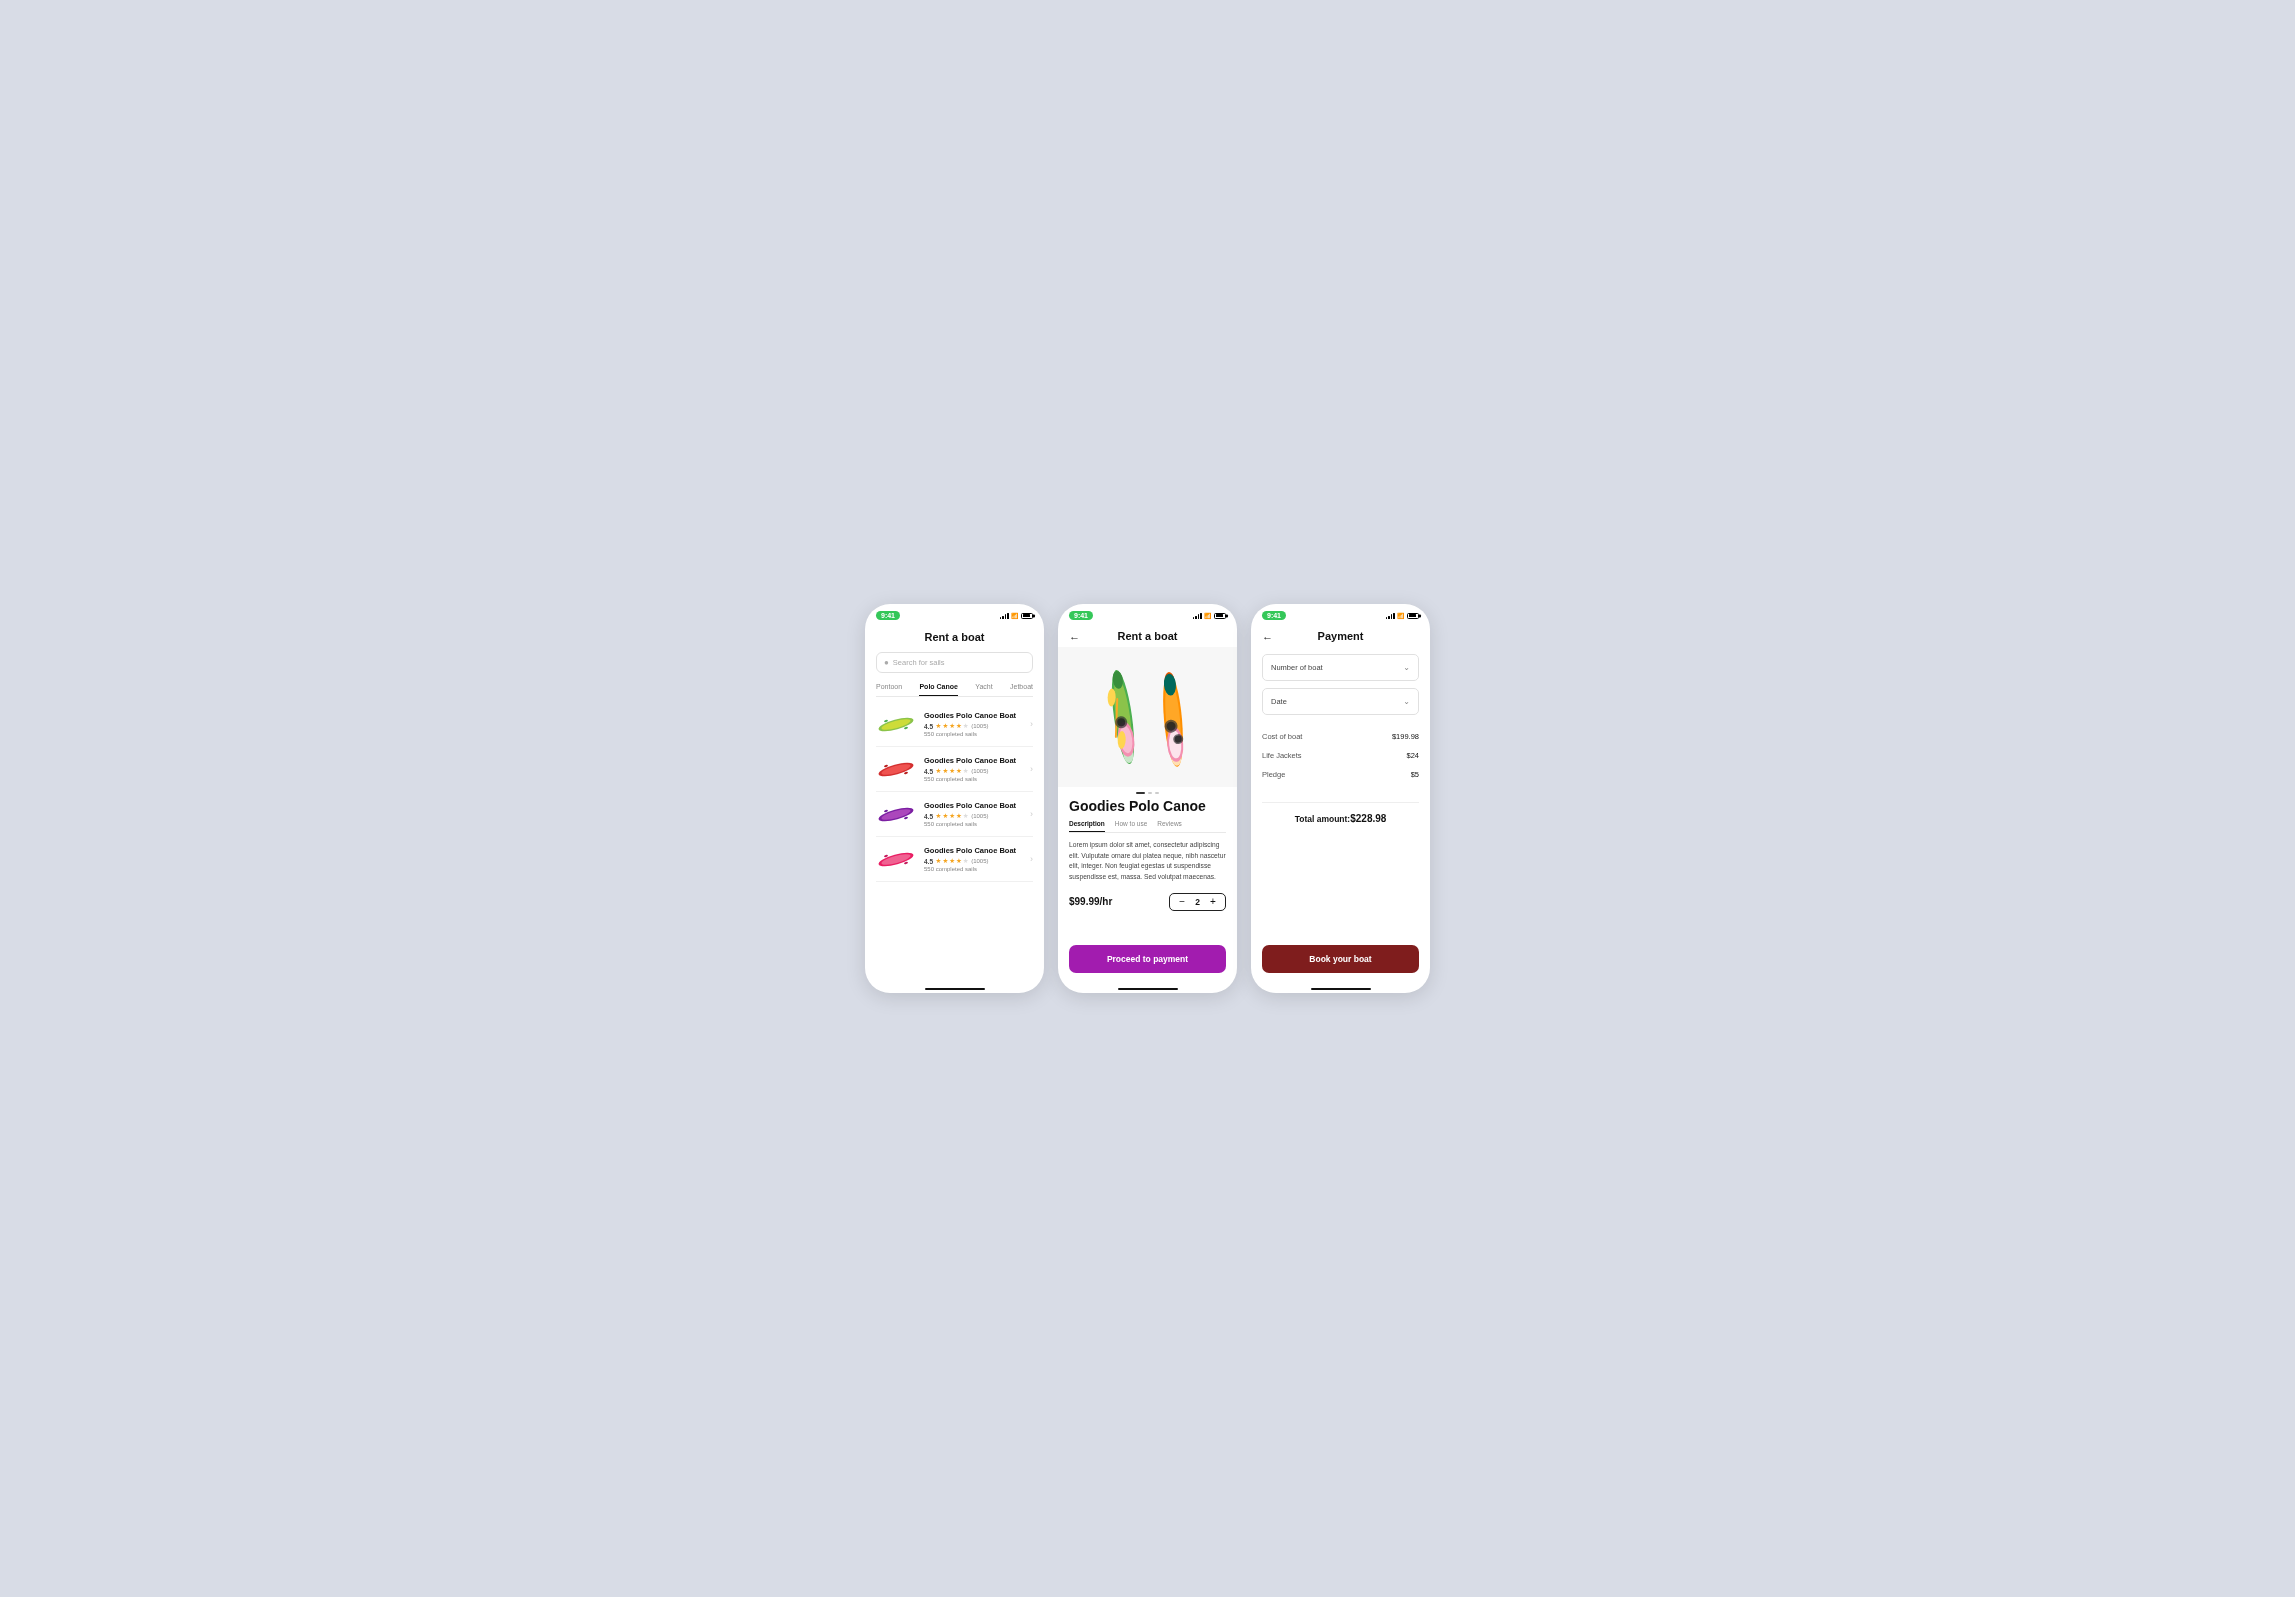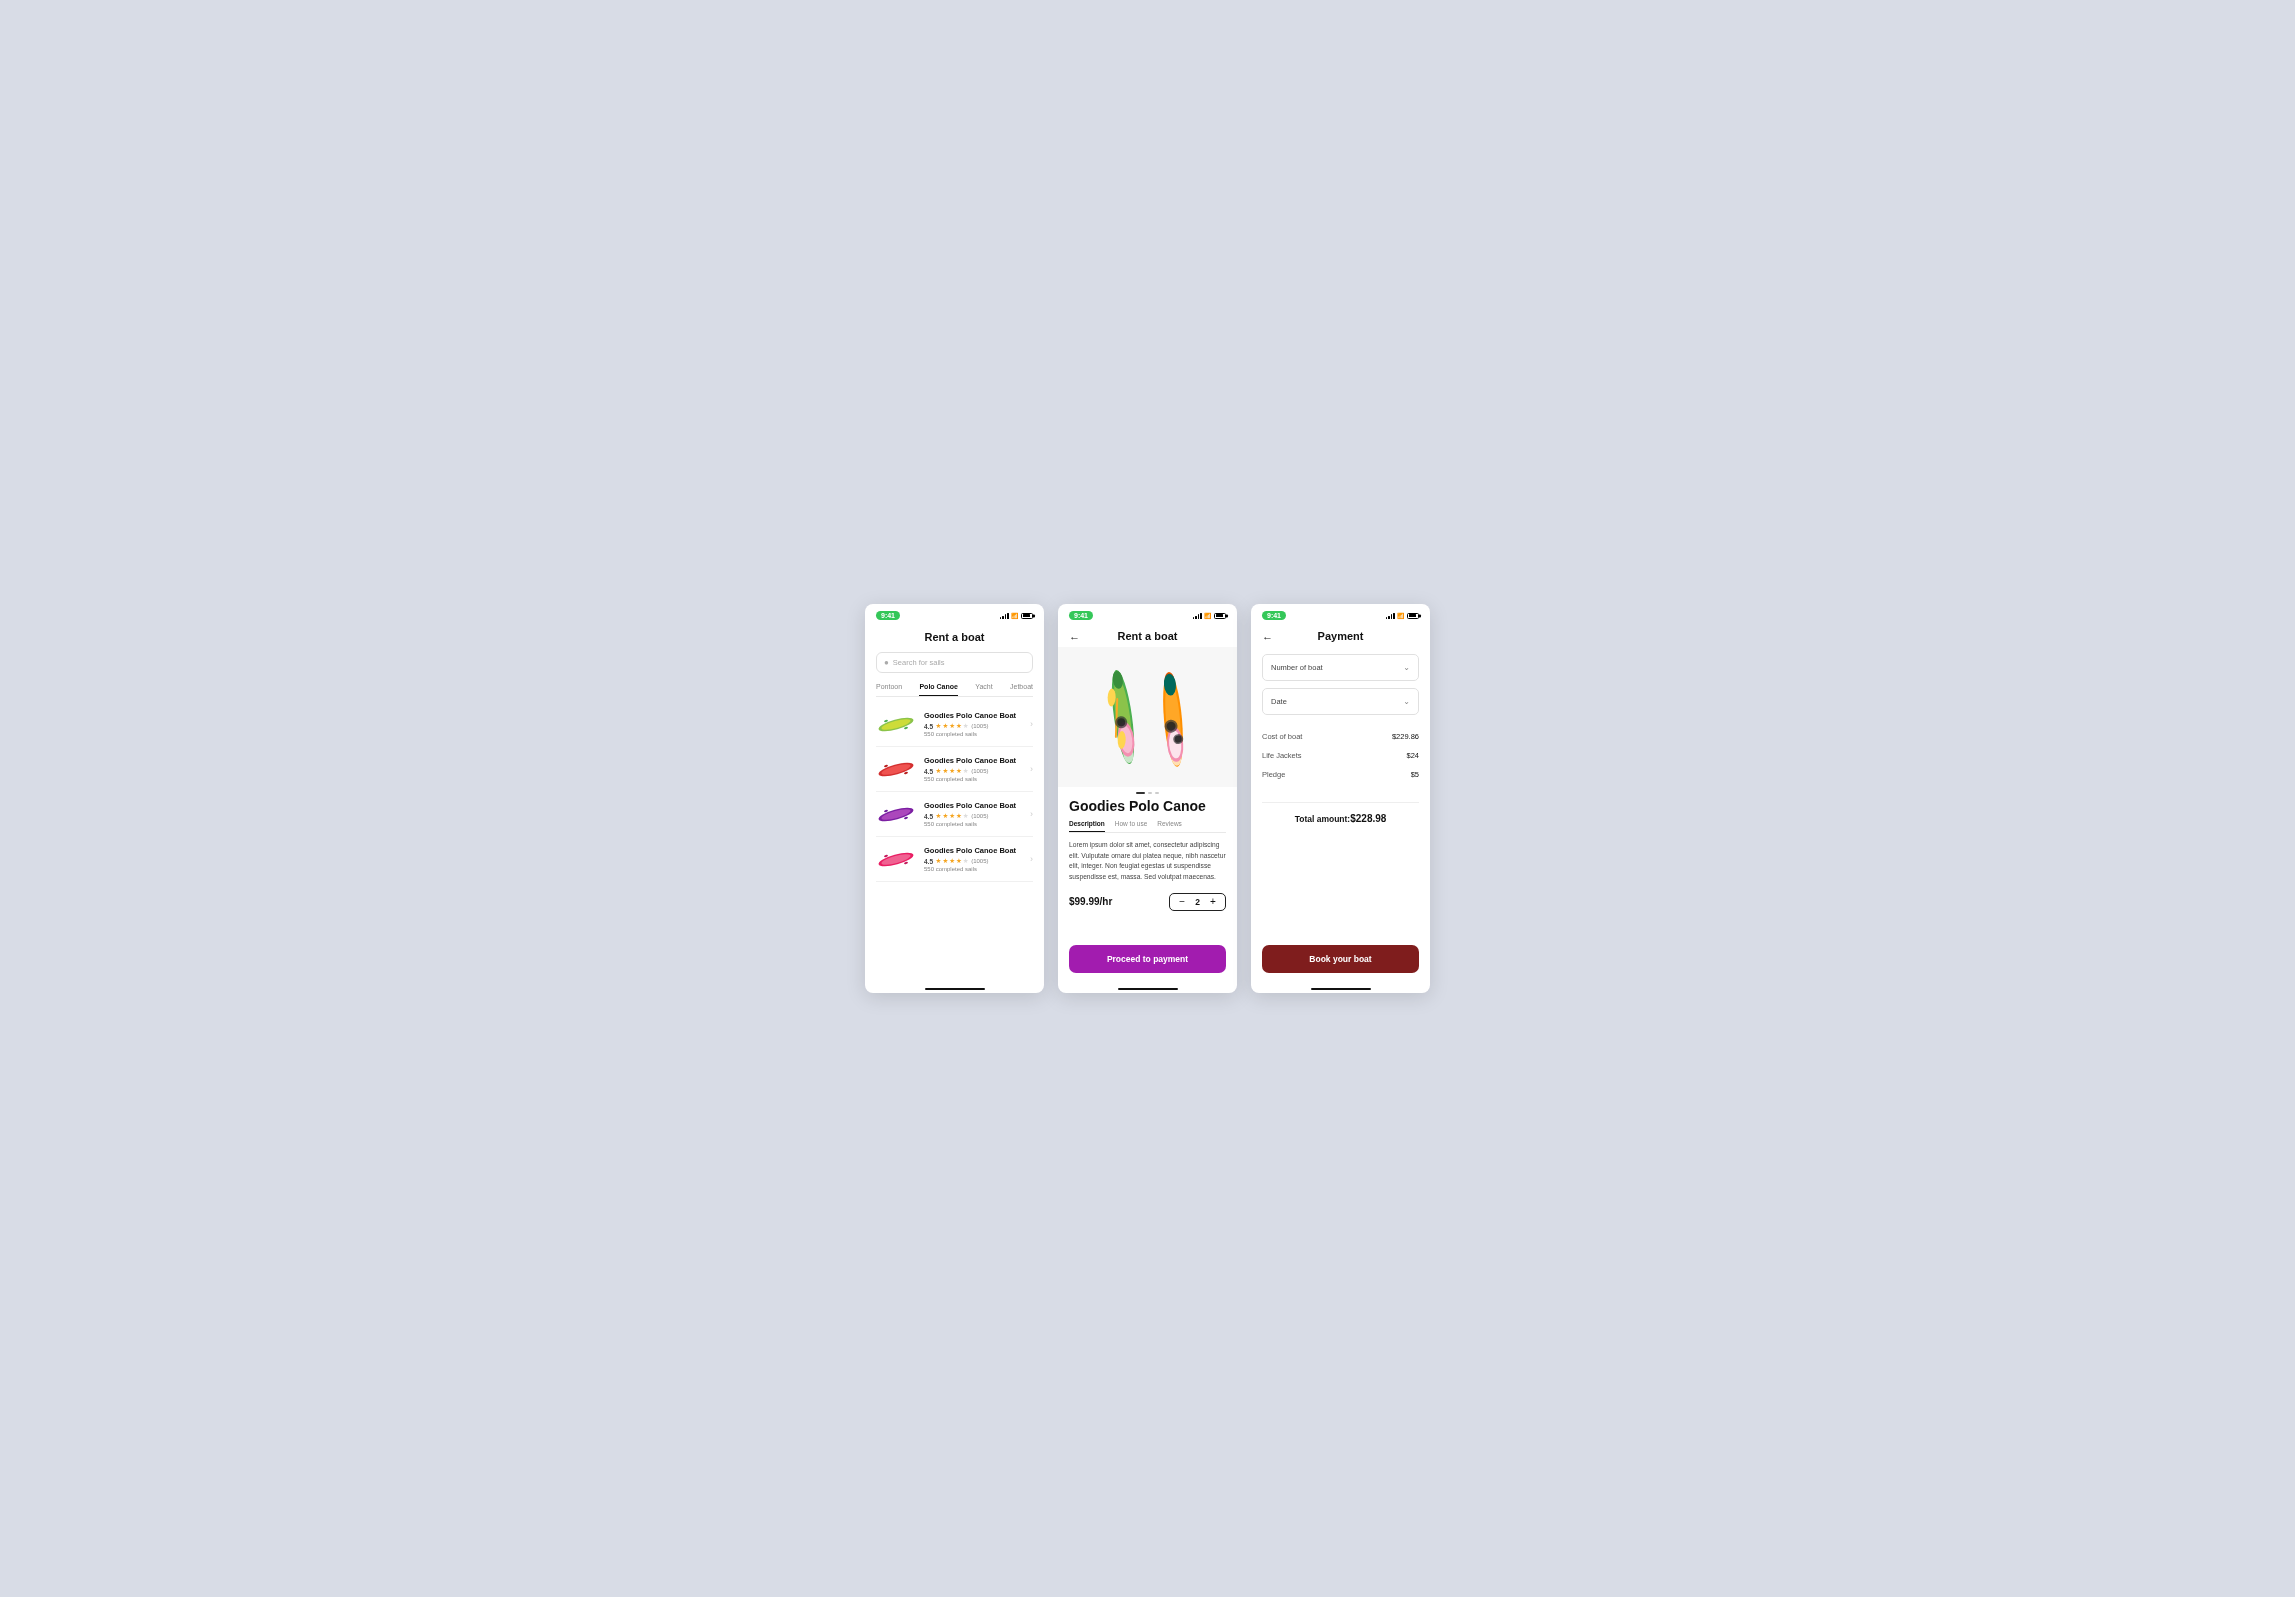--- a/index.html
+++ b/index.html
@@ -12,21 +12,21 @@
       font-family: -apple-system, BlinkMacSystemFont, 'Helvetica Neue', Arial, sans-serif;
       padding: 20px 10px;
     }
     .screens-container {
       display: flex;
       gap: 14px;
       align-items: flex-start;
     }
     .phone-screen {
       background: #fff;
-      border-radius: 8px;
+      border-radius: 25px;
       width: 179px;
       min-height: 389px;
       overflow: hidden;
       box-shadow: 0 4px 20px rgba(0,0,0,0.13);
       display: flex;
       flex-direction: column;
       position: relative;
     }
     
     .status-bar {
@@ -689,21 +689,21 @@
         <span class="dropdown-label">Number of boat</span>
         <span class="chevron-down">⌄</span>
       </div>
       <div class="dropdown-field">
         <span class="dropdown-label">Date</span>
         <span class="chevron-down">⌄</span>
       </div>
       <div class="cost-breakdown">
         <div class="cost-row">
           <span class="cost-label">Cost of boat</span>
-          <span class="cost-value">$229.86</span>
+          <span class="cost-value">$199.98</span>
         </div>
         <div class="cost-row">
           <span class="cost-label">Life Jackets</span>
           <span class="cost-value">$24</span>
         </div>
         <div class="cost-row">
           <span class="cost-label">Pledge</span>
           <span class="cost-value">$5</span>
         </div>
         <div class="total-row">

